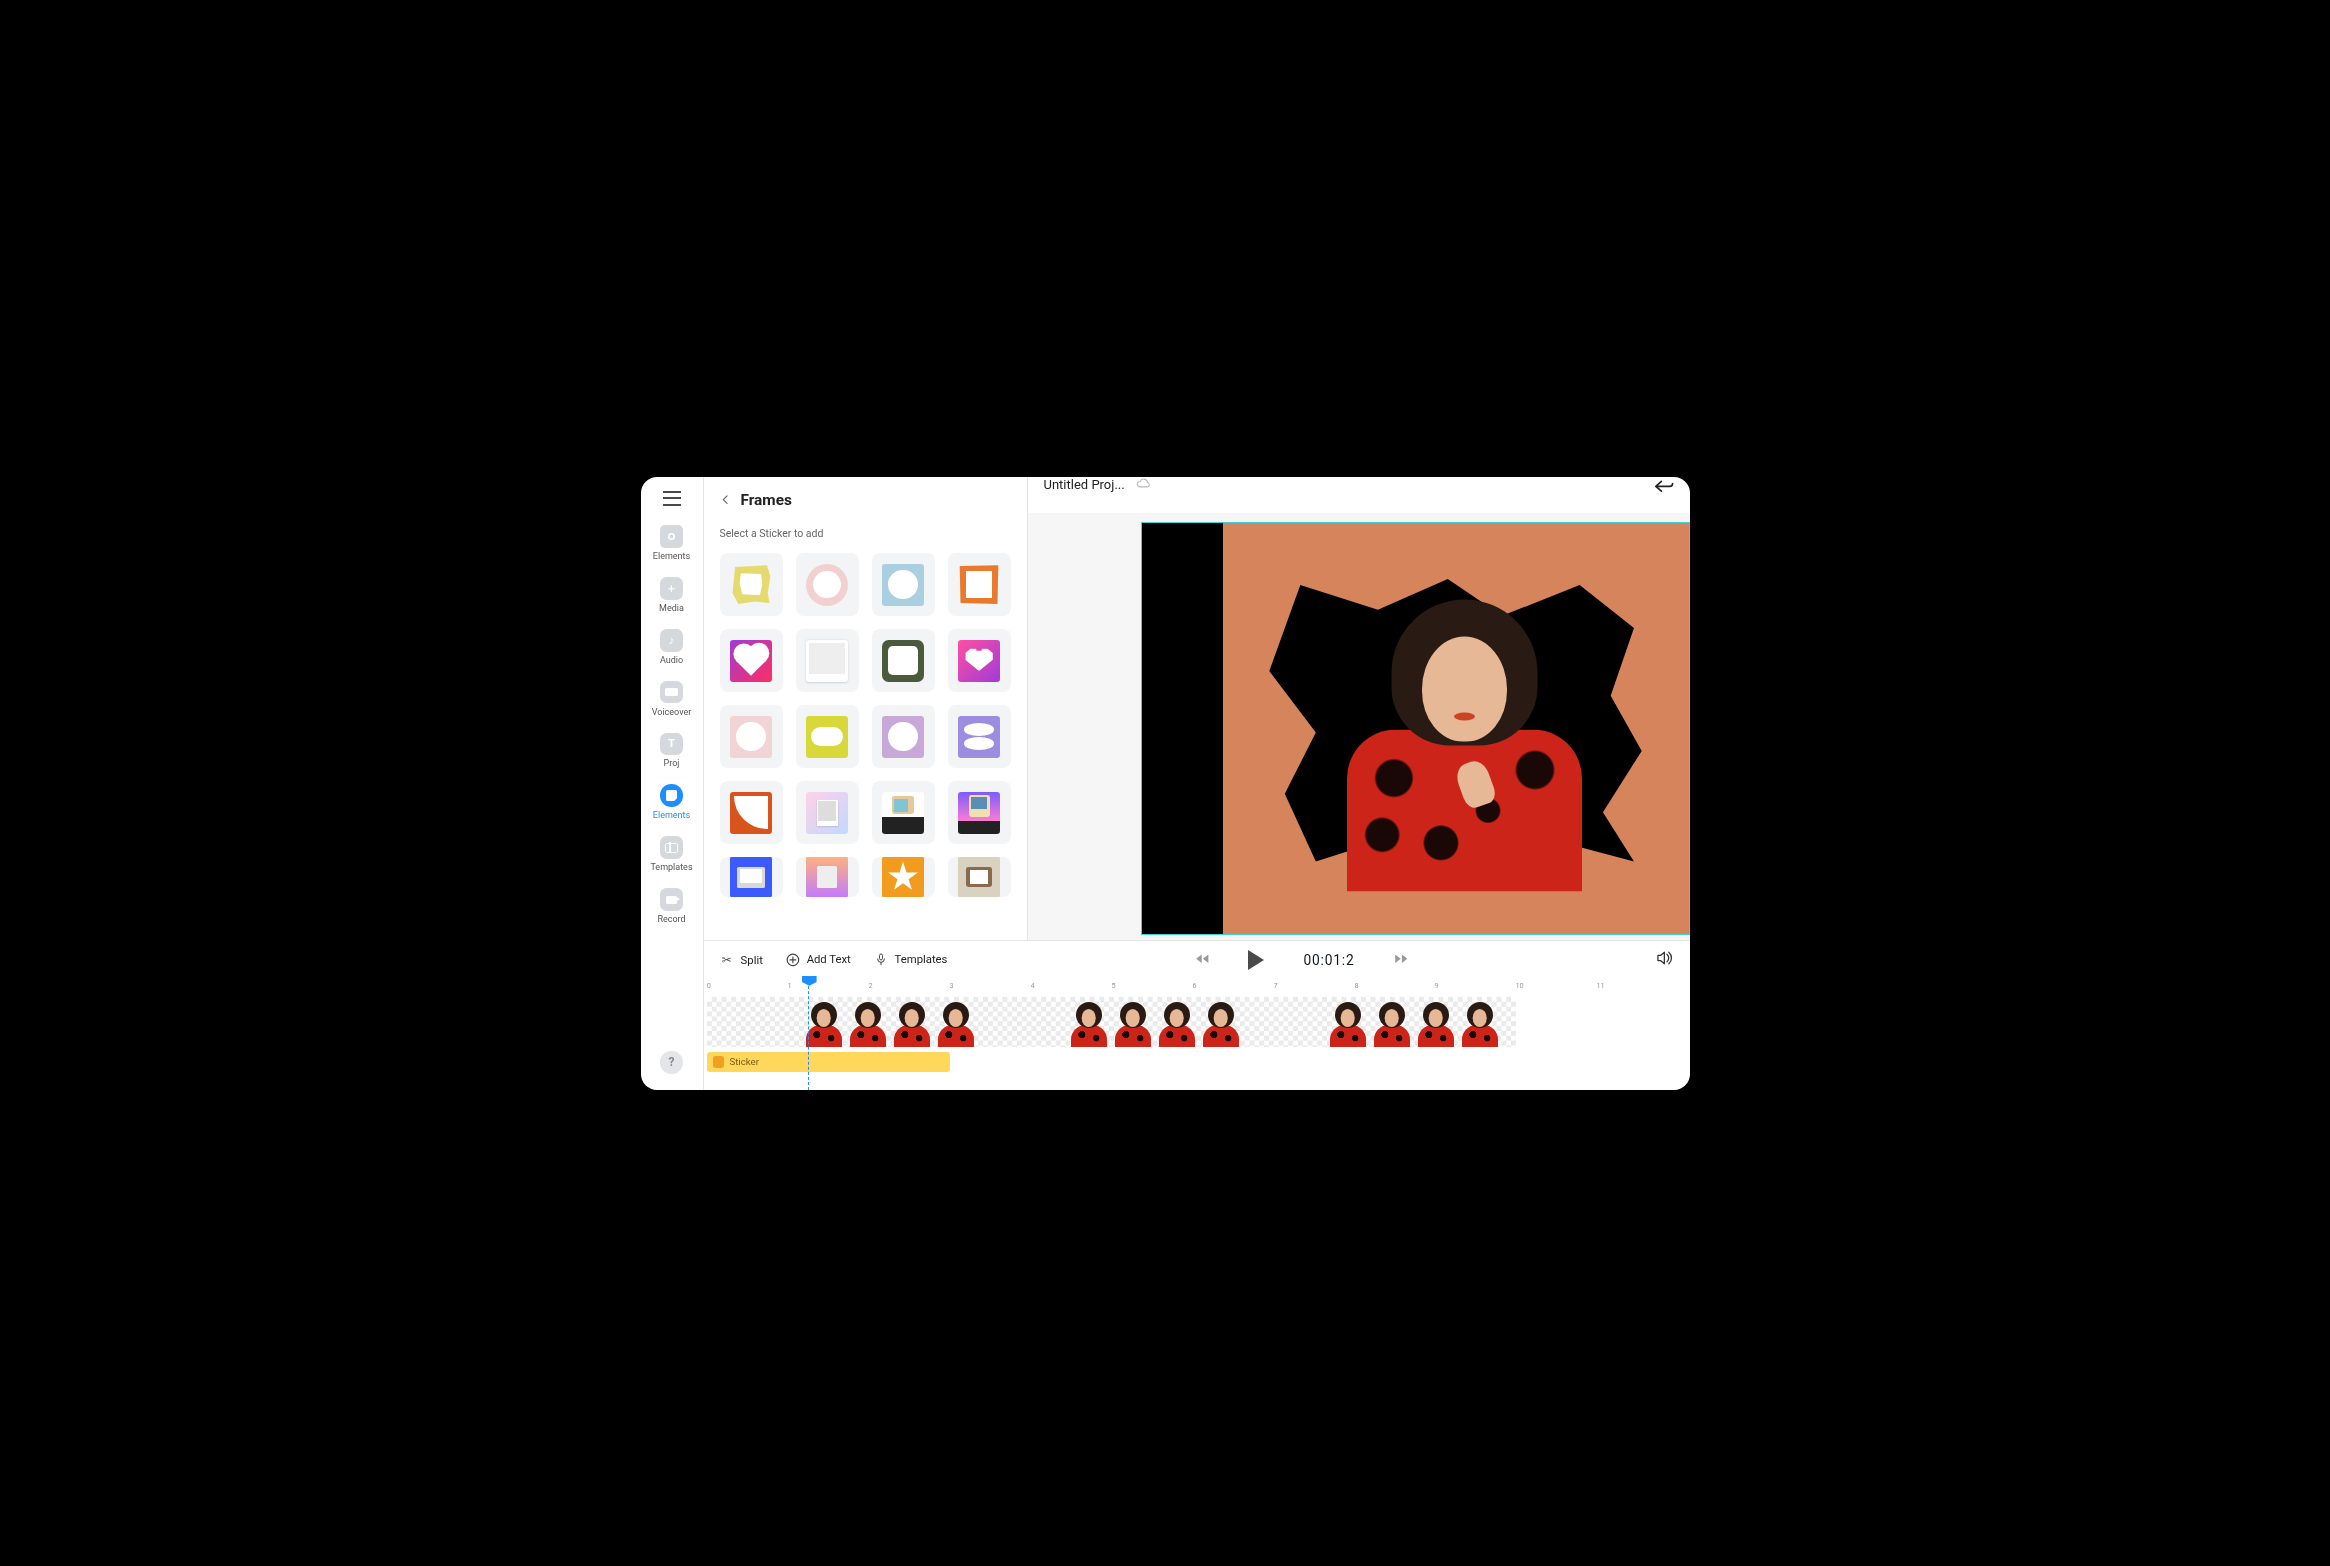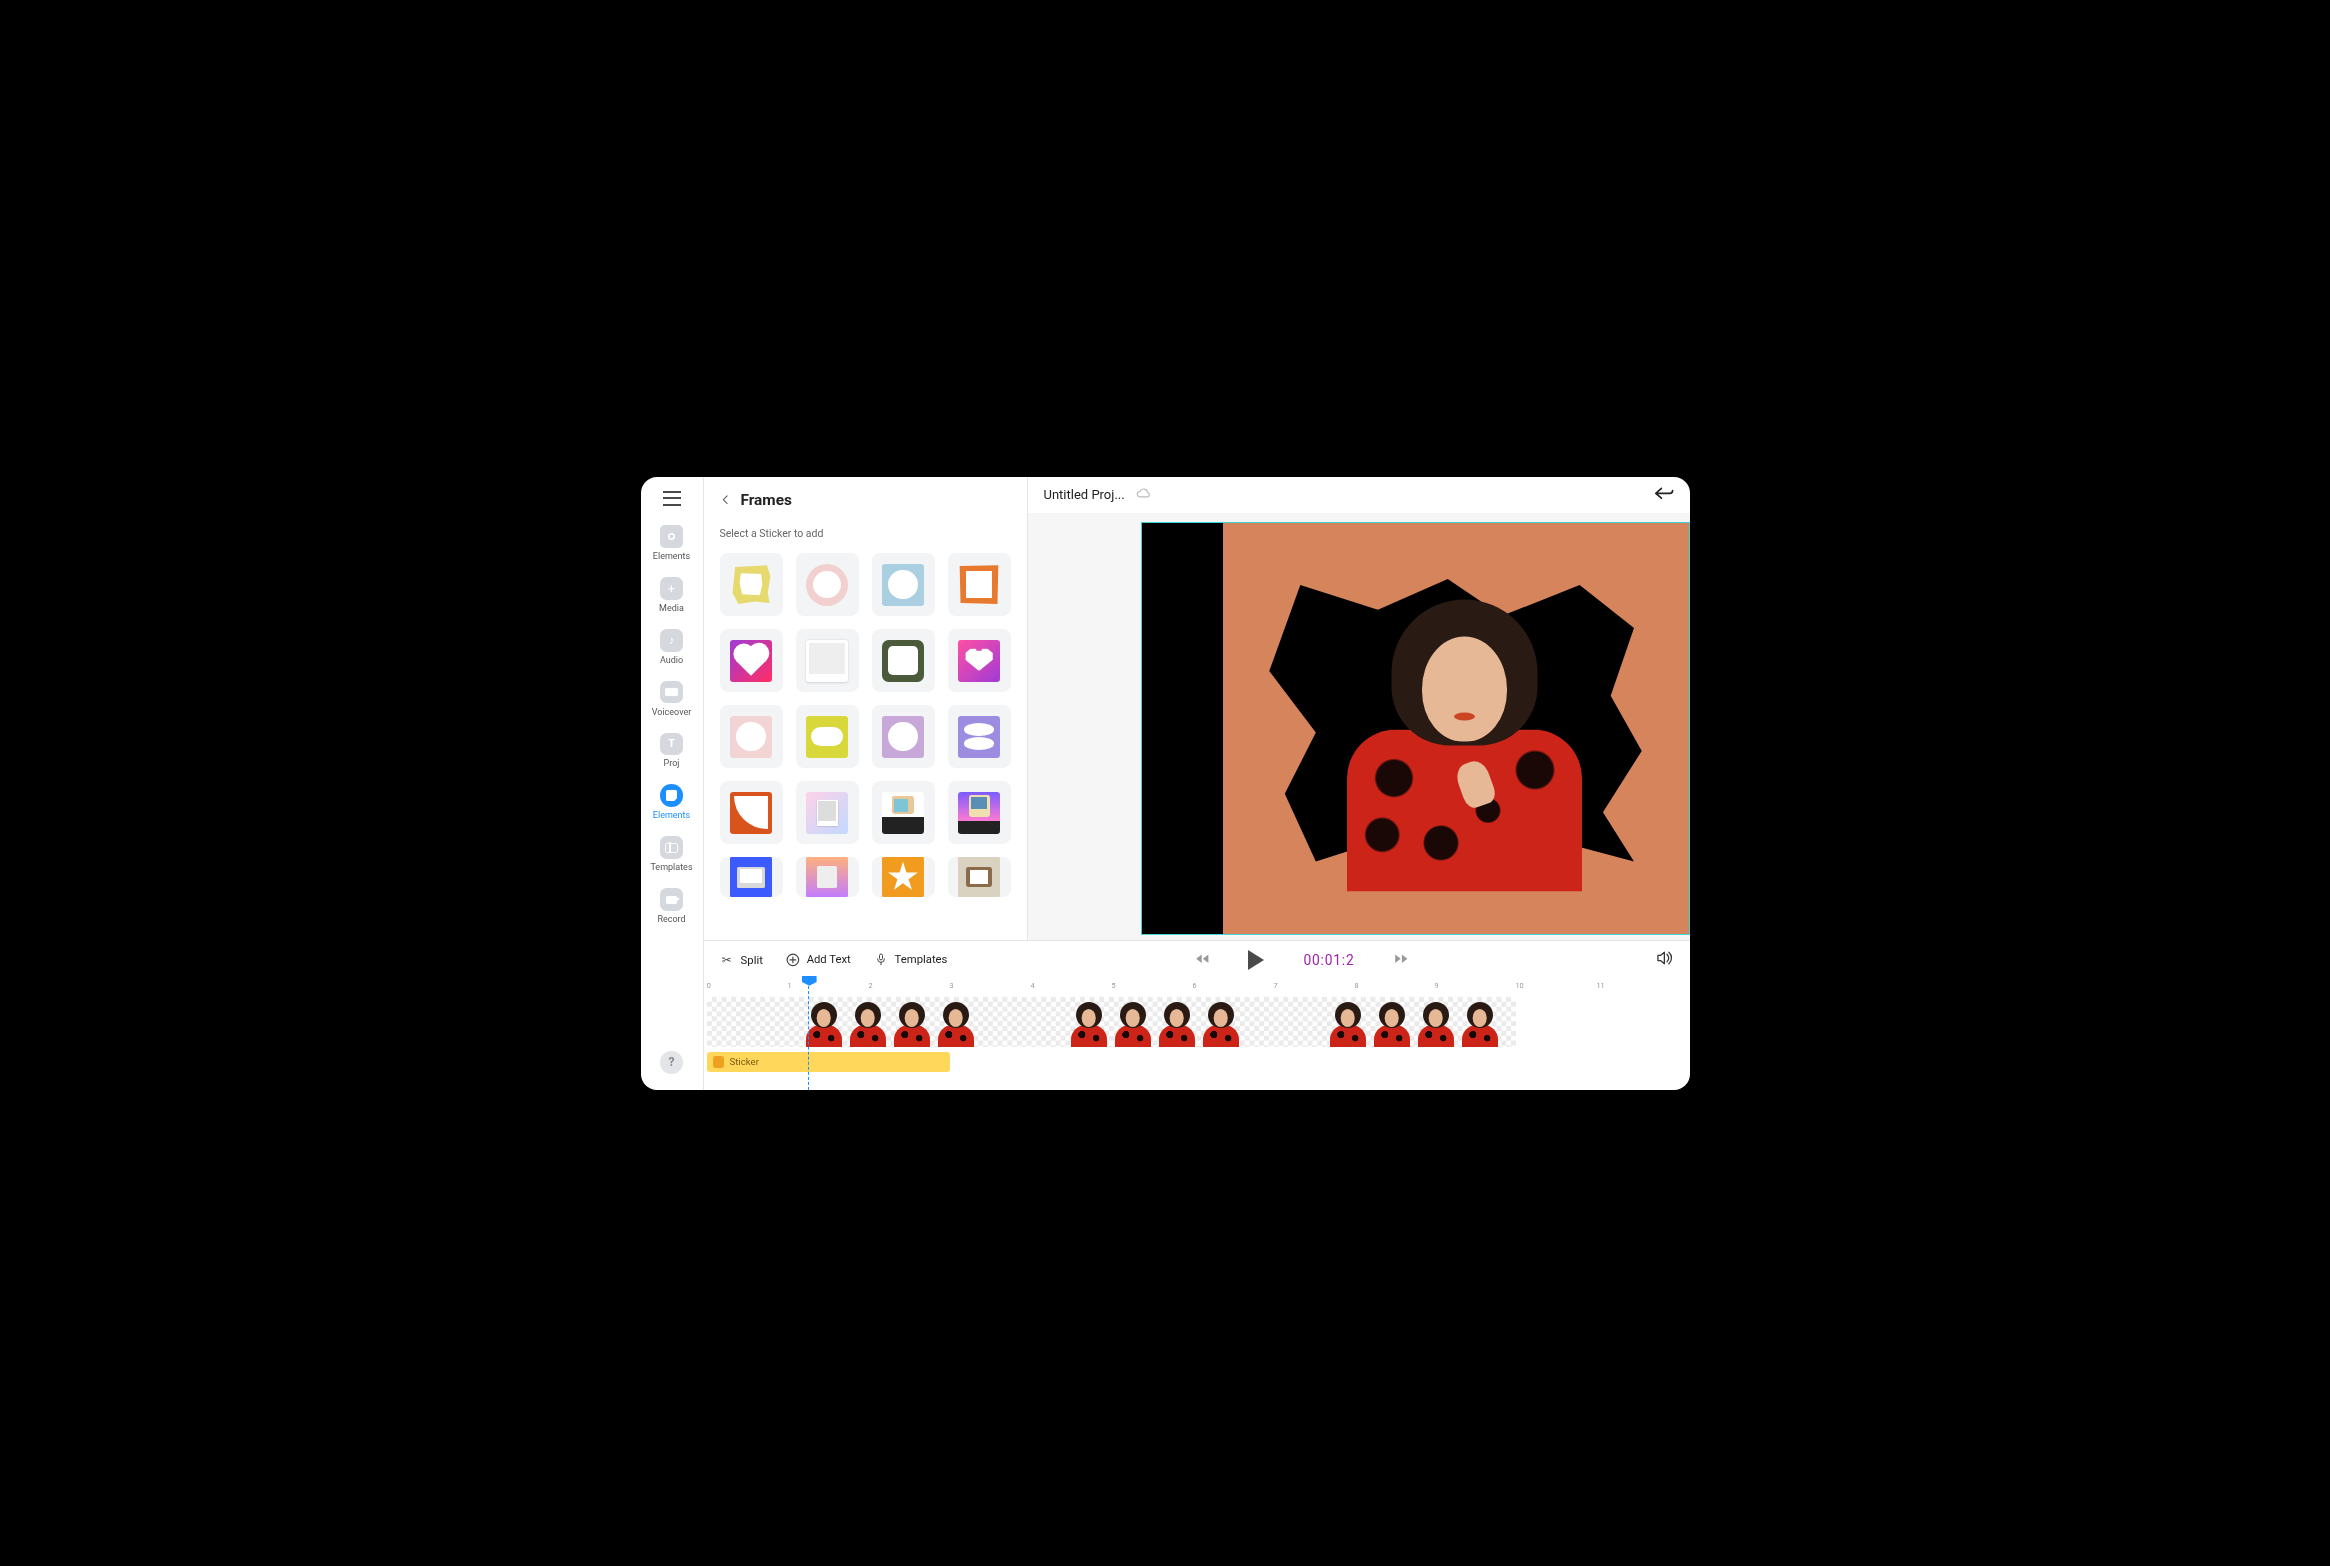--- a/index.html
+++ b/index.html
@@ -141,21 +141,20 @@
   border-radius: 3.2px;
 }
 .canvas-area {
   flex: 1;
   display: flex;
   flex-direction: column;
 }
 .topbar {
   height: 36px;
   display: flex;
-  align-items: center;
   padding: 0 16px;
   gap: 11.3px;
 }
 .proj-title {
   font-size: 13px;
   color: #222;
 }
 .cloud-ico { color: #bbb; font-size: 13.8px; }
 .spacer { flex: 1; }
 .back-arrow { font-size: 18px; color: #222; cursor: pointer; }
@@ -259,21 +258,21 @@
 .tl-icon { color: #444; font-size: 12px; width:14.6px; display:inline-flex; align-items:center; justify-content:center;}
 .tl-center { flex:1; display:flex; align-items:center; justify-content:center; gap: 39px; }
 .play-triangle {
   width: 0; height: 0;
   border-left: 16px solid #4a4a4a;
   border-top: 10.5px solid transparent;
   border-bottom: 10.5px solid transparent;
   cursor:pointer;
 }
 .seek { color:#888; font-size:12px; cursor:pointer;}
-.timestamp { font-size:13.8px; color:#a21caf; letter-spacing:0.8px;}
+.timestamp { font-size:13.8px; color:#0f172a; letter-spacing:0.8px;}
 .vol { color:#333; font-size:14.6px; cursor:pointer;}
 .tl-ruler {
   height: 14.6px;
   position: relative;
   font-size: 7.3px;
   color: #999;
   padding-left: 3.2px;
 }
 .ruler-mark { position:absolute; top:1.6px; }
 .tl-tracks {

